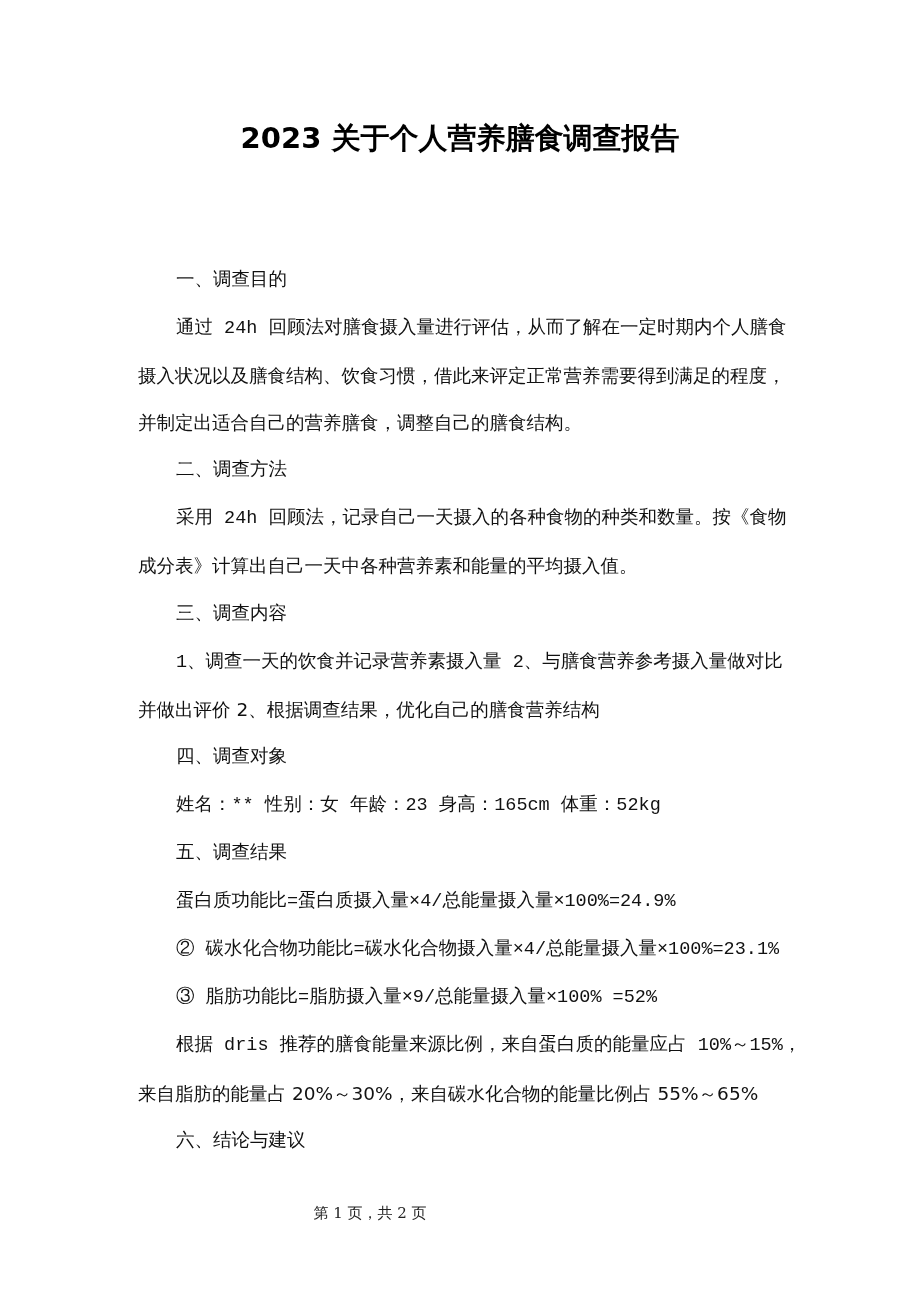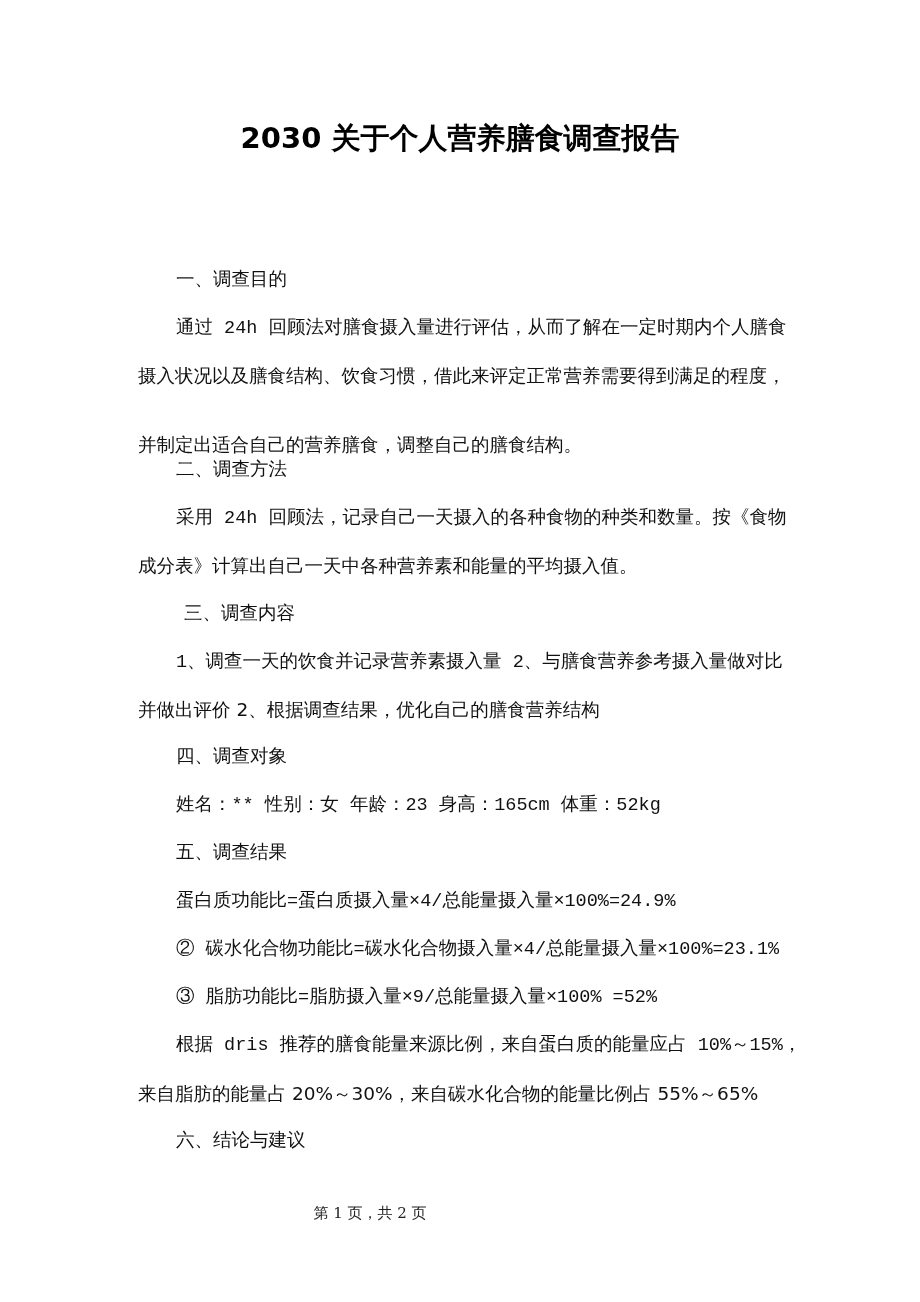--- a/index.html
+++ b/index.html
@@ -11,32 +11,32 @@
   .line { position: absolute; font-size: 18.5px; line-height: 26px; white-space: nowrap; color: #111; }
   .ind { left: 176px; font-family: Liberation Mono, monospace; }
   .flush { left: 138px; }
   .footer { position: absolute; left: 0; width: 740px; top: 1204px; text-align: center;
             font-family: "DejaVu Serif", "Liberation Serif", serif; font-size: 15px; color: #222; }
 </style>
 </head>
 <body>
 
 <div class="page">
-  <div class="title">2030 关于个人营养膳食调查报告</div>
+  <div class="title">2023 关于个人营养膳食调查报告</div>
 
   <div class="line ind" style="top:268px;">一、调查目的</div>
   <div class="line ind" style="top:316px;">通过 24h 回顾法对膳食摄入量进行评估，从而了解在一定时期内个人膳食</div>
   <div class="line flush" style="top:363px;">摄入状况以及膳食结构、饮食习惯，借此来评定正常营养需要得到满足的程度，</div>
-  <div class="line flush" style="top:432px;text-align:right;">并制定出适合自己的营养膳食，调整自己的膳食结构。</div>
+  <div class="line flush" style="top:410px;text-align:right;">并制定出适合自己的营养膳食，调整自己的膳食结构。</div>
 
   <div class="line ind" style="top:458px;">二、调查方法</div>
   <div class="line ind" style="top:506px;">采用 24h 回顾法，记录自己一天摄入的各种食物的种类和数量。按《食物</div>
   <div class="line flush" style="top:553px;">成分表》计算出自己一天中各种营养素和能量的平均摄入值。</div>
 
-  <div class="line ind" style="top:602px;margin-left:8px;">三、调查内容</div>
+  <div class="line ind" style="top:602px;">三、调查内容</div>
   <div class="line ind" style="top:650px;">1、调查一天的饮食并记录营养素摄入量  2、与膳食营养参考摄入量做对比</div>
   <div class="line flush" style="top:697px;">并做出评价  2、根据调查结果，优化自己的膳食营养结构</div>
 
   <div class="line ind" style="top:745px;">四、调查对象</div>
   <div class="line ind" style="top:793px;">姓名：**  性别：女  年龄：23  身高：165cm  体重：52kg</div>
 
   <div class="line ind" style="top:841px;">五、调查结果</div>
   <div class="line ind" style="top:889px;">蛋白质功能比=蛋白质摄入量×4/总能量摄入量×100%=24.9%</div>
   <div class="line ind" style="top:937px;">②  碳水化合物功能比=碳水化合物摄入量×4/总能量摄入量×100%=23.1%</div>
   <div class="line ind" style="top:985px;">③  脂肪功能比=脂肪摄入量×9/总能量摄入量×100% =52%</div>

